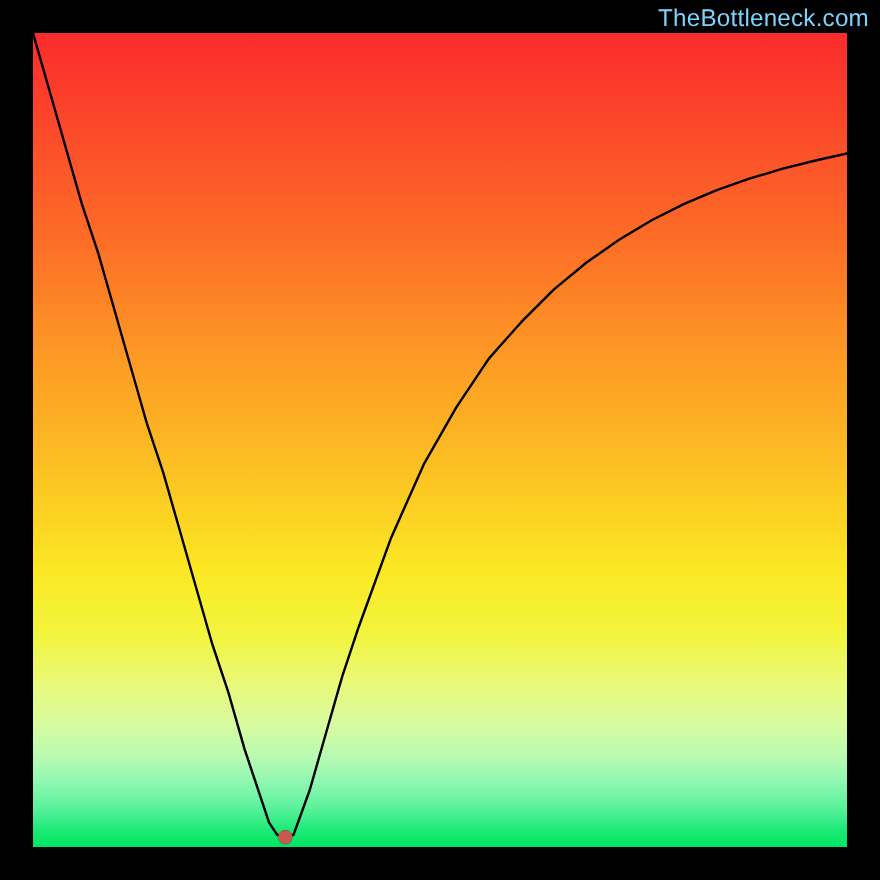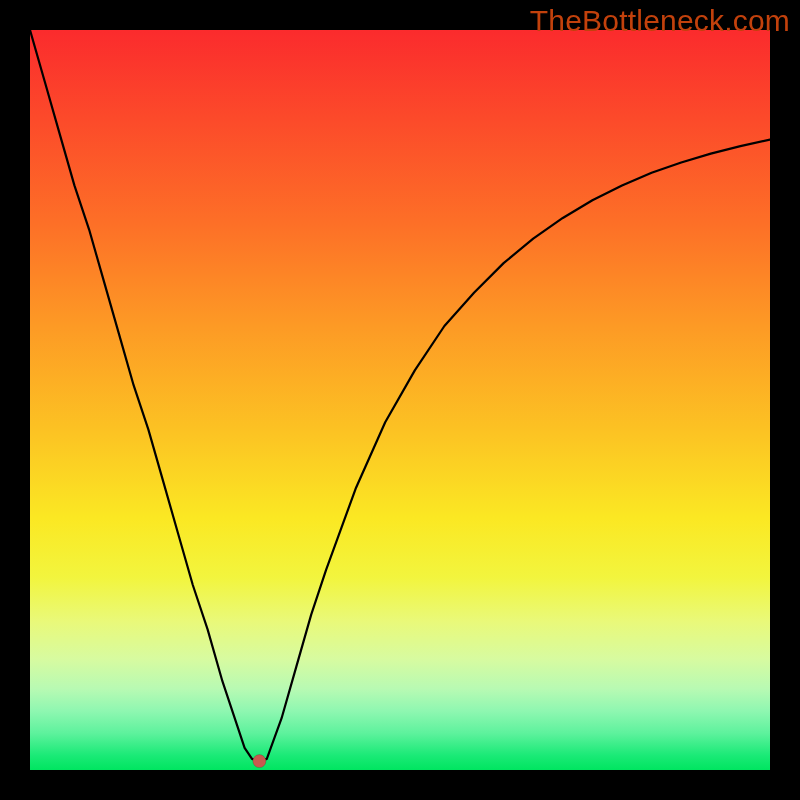--- a/index.html
+++ b/index.html
@@ -14,22 +14,22 @@
   .frame {
     position: relative;
     width: 800px;
     height: 800px;
     background: #000;
   }
   .watermark {
     position: absolute;
     top: 4px;
     right: 10px;
-    color: #c2410c;
-    font-size: 30px;
+    color: #7dd3fc;
+    font-size: 22px;
     font-weight: 500;
     letter-spacing: 0.2px;
     z-index: 5;
     user-select: none;
   }
   .plot-area {
     position: absolute;
     left: 30px;
     top: 30px;
     width: 740px;

